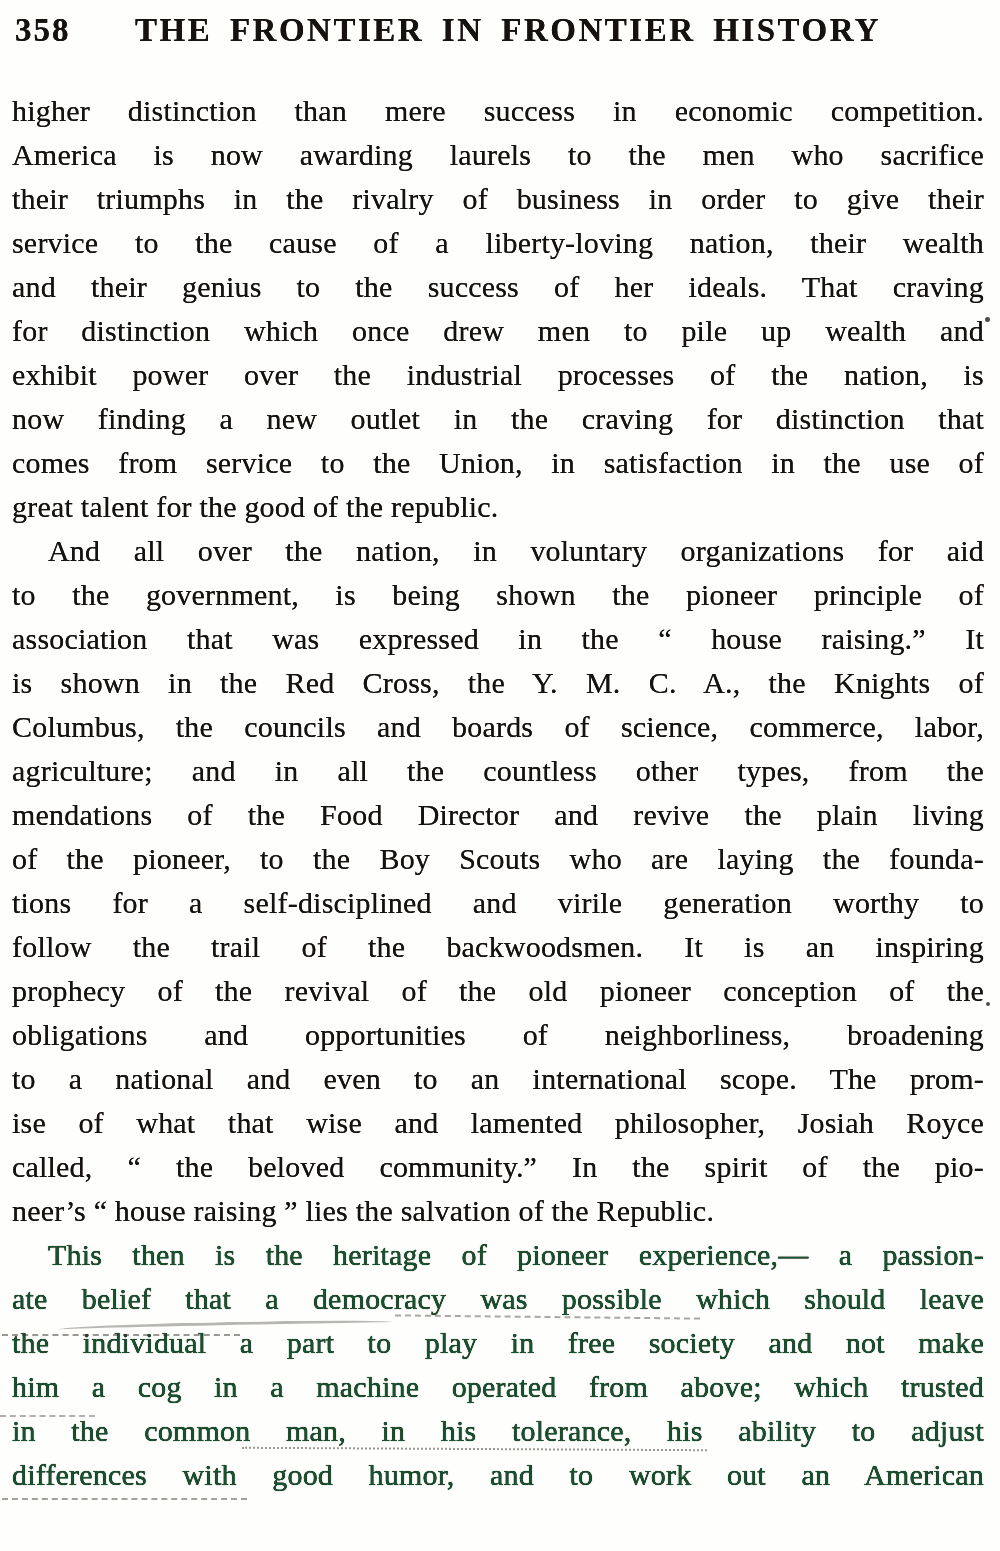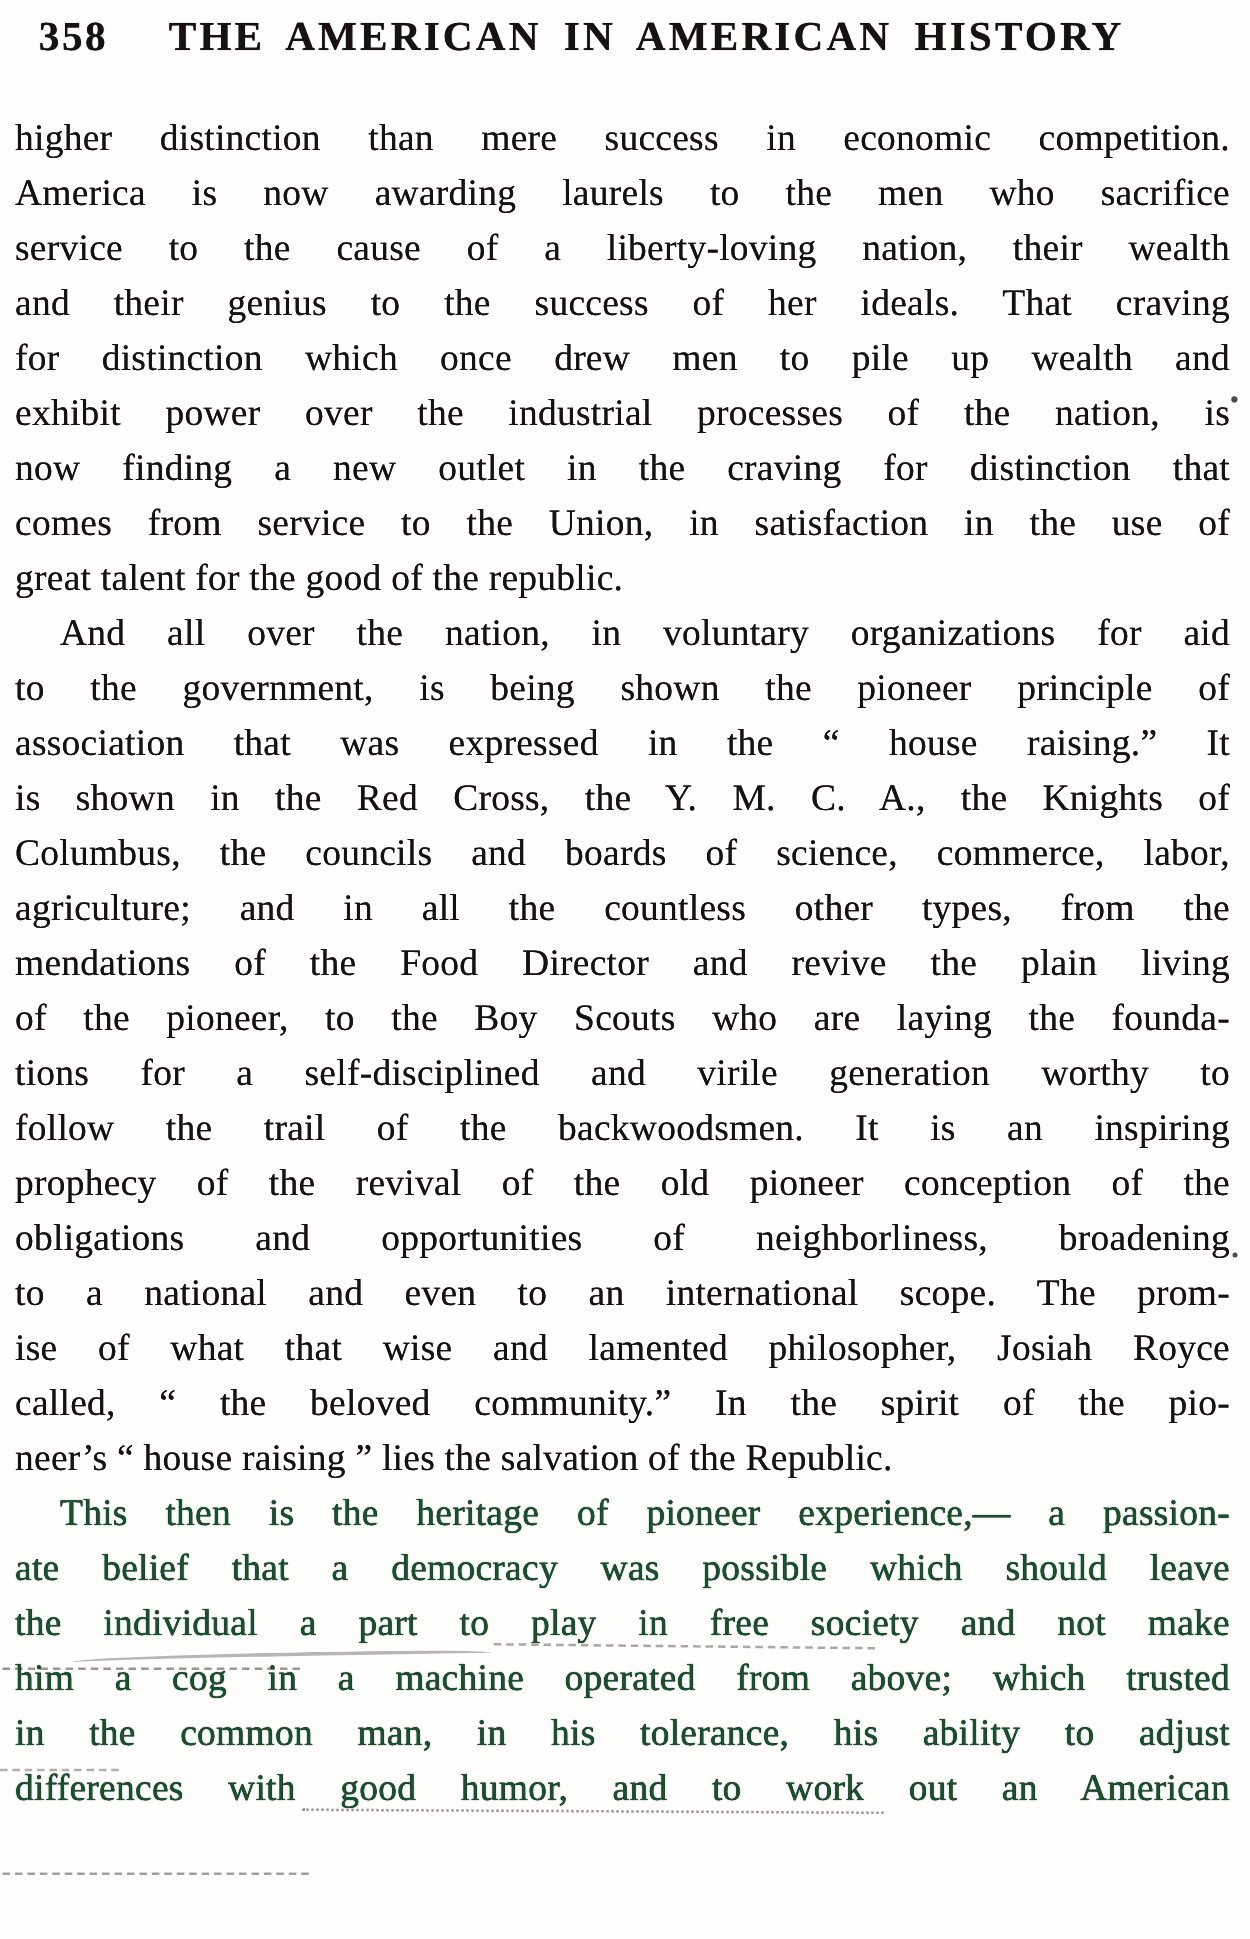--- a/index.html
+++ b/index.html
@@ -26,21 +26,20 @@
     font-weight: 700;
     font-size: 33px;
     line-height: 36px;
     text-shadow: 0 0 0.6px #1a1512;
   }
   .page-num {
     position: absolute;
     left: 0;
     top: 0;
     letter-spacing: 2px;
-    margin-left: 16px;
   }
   .head-title {
     position: absolute;
     left: 120px;
     top: 0;
     letter-spacing: 2.5px;
     word-spacing: 7px;
   }
   
   .text-block {
@@ -111,27 +110,28 @@
   .speck-1 { left: 985px; top: 317px; width: 5px; height: 5px; }
   .speck-2 { left: 986px; top: 1002px; width: 4px; height: 4px; }
 </style>
 </head>
 <body>
 
 <div class="page">
 
   <header class="running-head">
     <span class="page-num">358</span>
-    <span class="head-title">THE AMERICAN IN AMERICAN HISTORY</span>
+    <span class="head-title">THE FRONTIER IN FRONTIER HISTORY</span>
   </header>
 
   <main class="text-block" id="text-block">
       <div class="paragraph">
         <div class="line">higher distinction than mere success in economic competition.</div>
         <div class="line">America is now awarding laurels to the men who sacrifice</div>
+        <div class="line">their triumphs in the rivalry of business in order to give their</div>
         <div class="line">service to the cause of a liberty-loving nation, their wealth</div>
         <div class="line">and their genius to the success of her ideals.  That craving</div>
         <div class="line">for distinction which once drew men to pile up wealth and</div>
         <div class="line">exhibit power over the industrial processes of the nation, is</div>
         <div class="line">now finding a new outlet in the craving for distinction that</div>
         <div class="line">comes from service to the Union, in satisfaction in the use of</div>
         <div class="line no-justify">great talent for the good of the republic.</div>
       </div>
       <div class="paragraph">
         <div class="line indent">And all over the nation, in voluntary organizations for aid</div>

